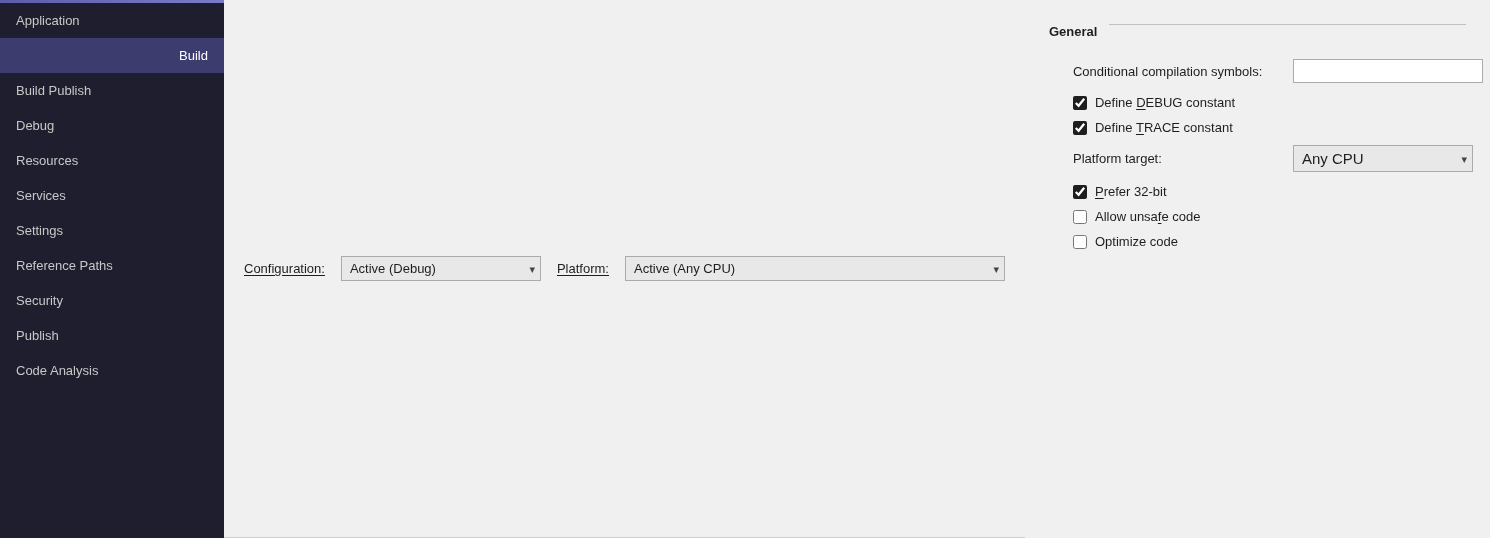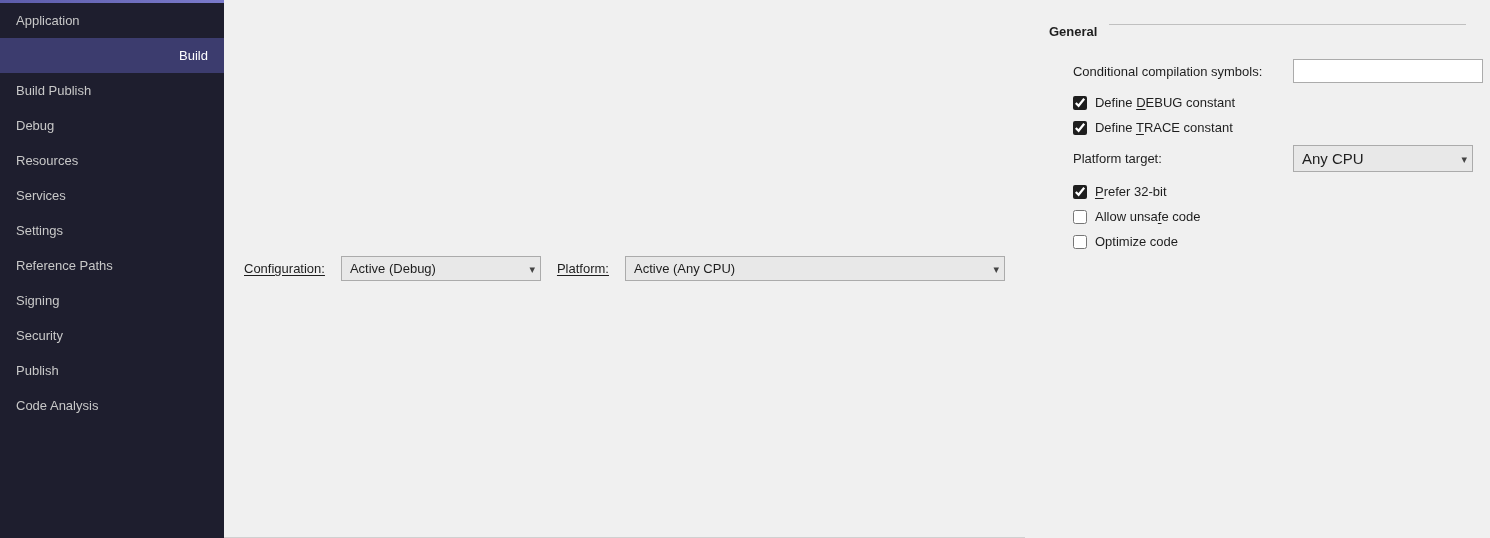--- a/index.html
+++ b/index.html
@@ -231,23 +231,20 @@
     <span>Resources</span>
   </div>
   <div class="sidebar-item">
     <span>Services</span>
   </div>
   <div class="sidebar-item">
     <span>Settings</span>
   </div>
   <div class="sidebar-item">
     <span>Reference Paths</span>
-  </div>
-  <div class="sidebar-item">
-    <span>Signing</span>
   </div>
   <div class="sidebar-item">
     <span>Security</span>
   </div>
   <div class="sidebar-item">
     <span>Publish</span>
   </div>
   <div class="sidebar-item">
     <span>Code Analysis</span>
   </div>

